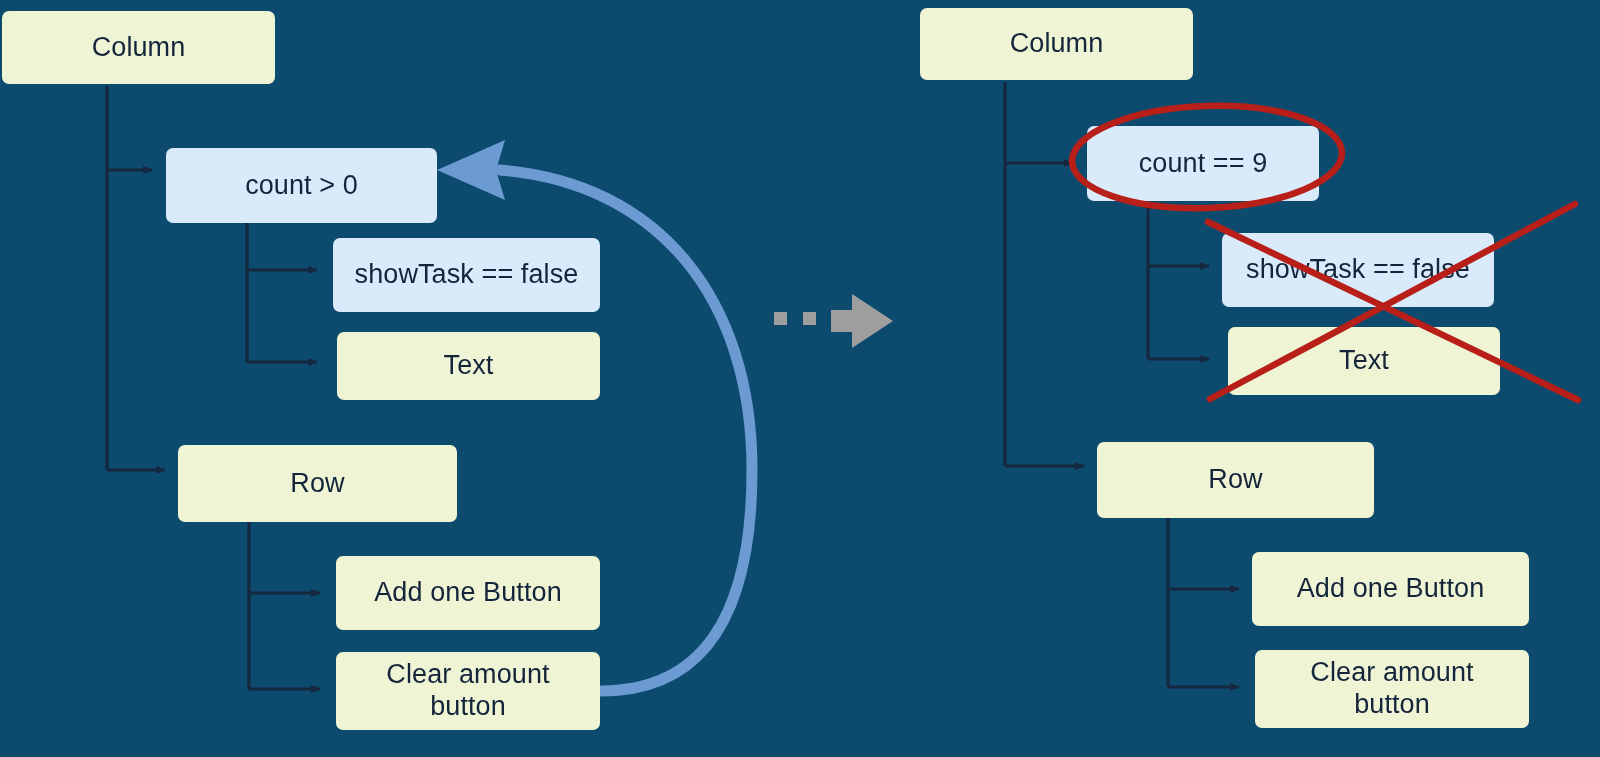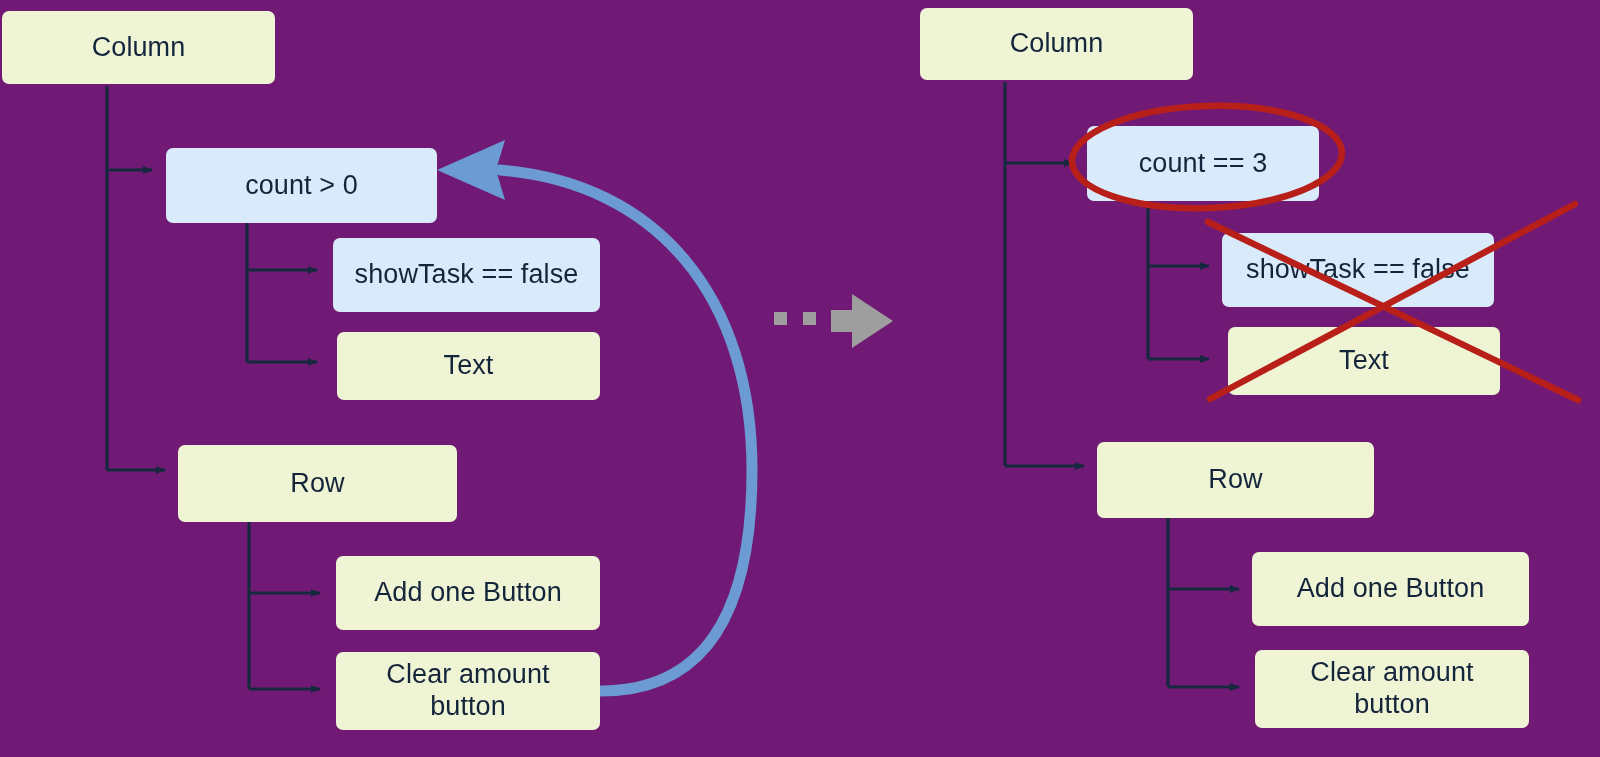--- a/index.html
+++ b/index.html
@@ -10,21 +10,21 @@
   body {
     width: 1600px;
     height: 757px;
     font-family: "Liberation Sans", sans-serif;
     overflow: hidden;
   }
   #canvas {
     position: relative;
     width: 1600px;
     height: 757px;
-    background: #701a75;
+    background: #0c4a6e;
   }
   .node {
     position: absolute;
     box-sizing: border-box;
     border-radius: 7px;
     display: flex;
     align-items: center;
     justify-content: center;
     text-align: center;
     color: #14253b;
@@ -130,21 +130,21 @@
   <svg class="layer" viewBox="0 0 1600 757">
     <rect x="774" y="312" width="13" height="13" fill="#9e9e9e"></rect>
     <rect x="803" y="312" width="13" height="13" fill="#9e9e9e"></rect>
     <path d="M831,310 L852,310 L852,294 L893,321 L852,348 L852,332 L831,332 Z" fill="#9e9e9e"></path>
   </svg>
 
   <div class="node green" style="left:920px; top:8px; width:273px; height:72px;">
     <span class="label">Column</span>
   </div>
   <div class="node blue" style="left:1087px; top:126px; width:232px; height:75px;">
-    <span class="label">count == 3</span>
+    <span class="label">count == 9</span>
   </div>
   <div class="node blue" style="left:1222px; top:233px; width:272px; height:74px;">
     <span class="label">showTask == false</span>
   </div>
   <div class="node green" style="left:1228px; top:327px; width:272px; height:68px;">
     <span class="label">Text</span>
   </div>
   <div class="node green" style="left:1097px; top:442px; width:277px; height:76px;">
     <span class="label">Row</span>
   </div>

